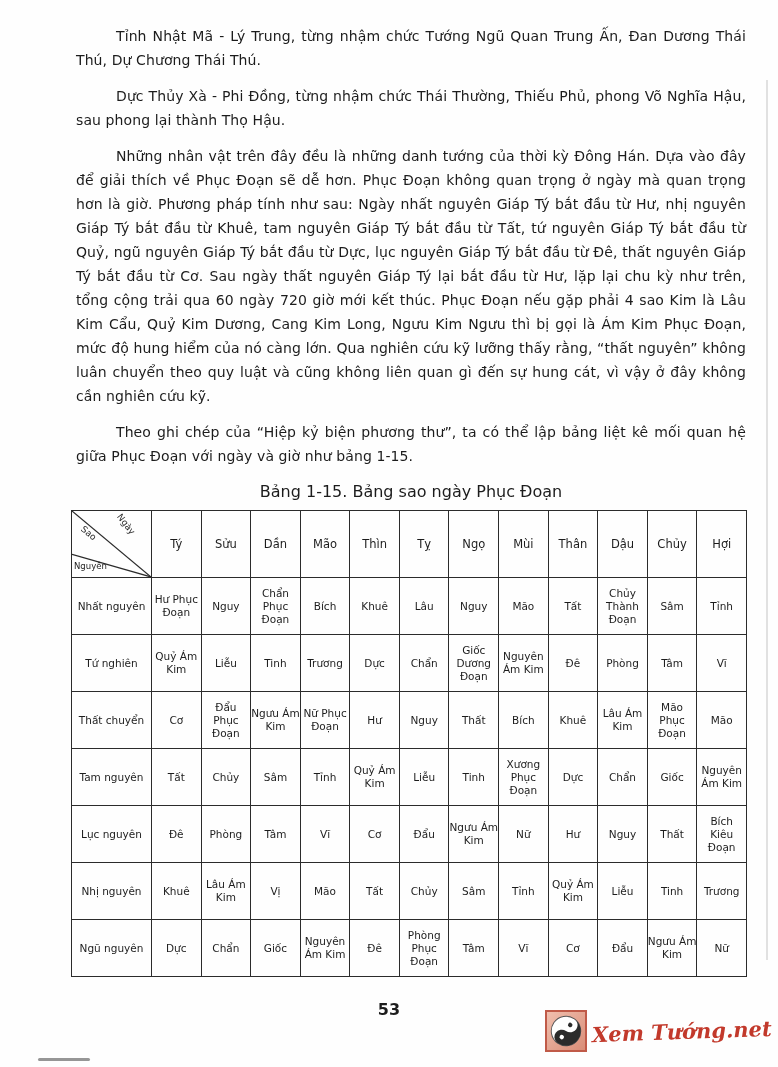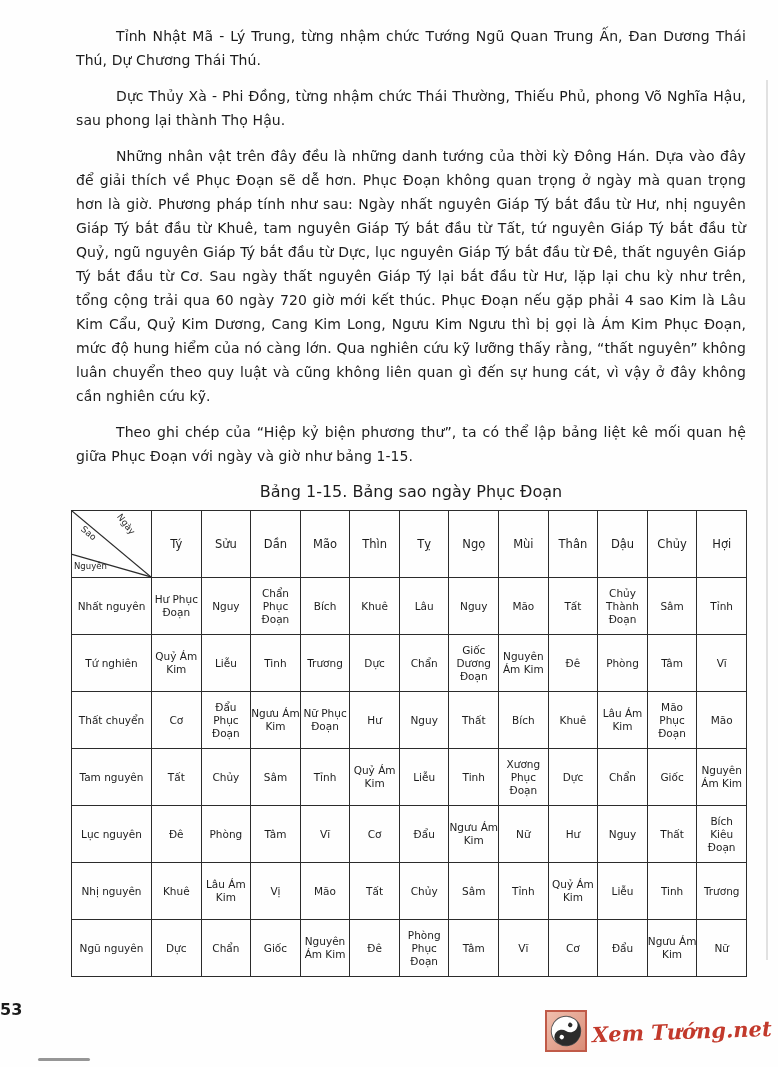--- a/index.html
+++ b/index.html
@@ -51,21 +51,21 @@
   
   .corner{position:relative;padding:0;}
   .corner svg{position:absolute;left:0;top:0;width:100%;height:100%;}
   .corner .lbl{position:absolute;font-size:9px;white-space:nowrap;}
   .corner .lbl-day{top:7px;right:14px;transform:rotate(52deg);}
   .corner .lbl-star{top:16px;left:8px;transform:rotate(40deg);}
   .corner .lbl-nguyen{bottom:4px;left:2px;font-size:8.5px;}
   
   .pageno{
     position:absolute;left:0;right:0;top:1000px;
-    font-weight:bold;font-size:16px;
+    text-align:center;font-weight:bold;font-size:16px;
   }
   .watermark{
     position:absolute;right:6px;top:1010px;
     display:flex;align-items:center;gap:5px;
   }
   .wm-box{
     width:42px;height:42px;box-sizing:border-box;
     background:linear-gradient(135deg,#f0bfae,#d98d77);
     border:2px solid #c05a48;
     display:flex;align-items:center;justify-content:center;

